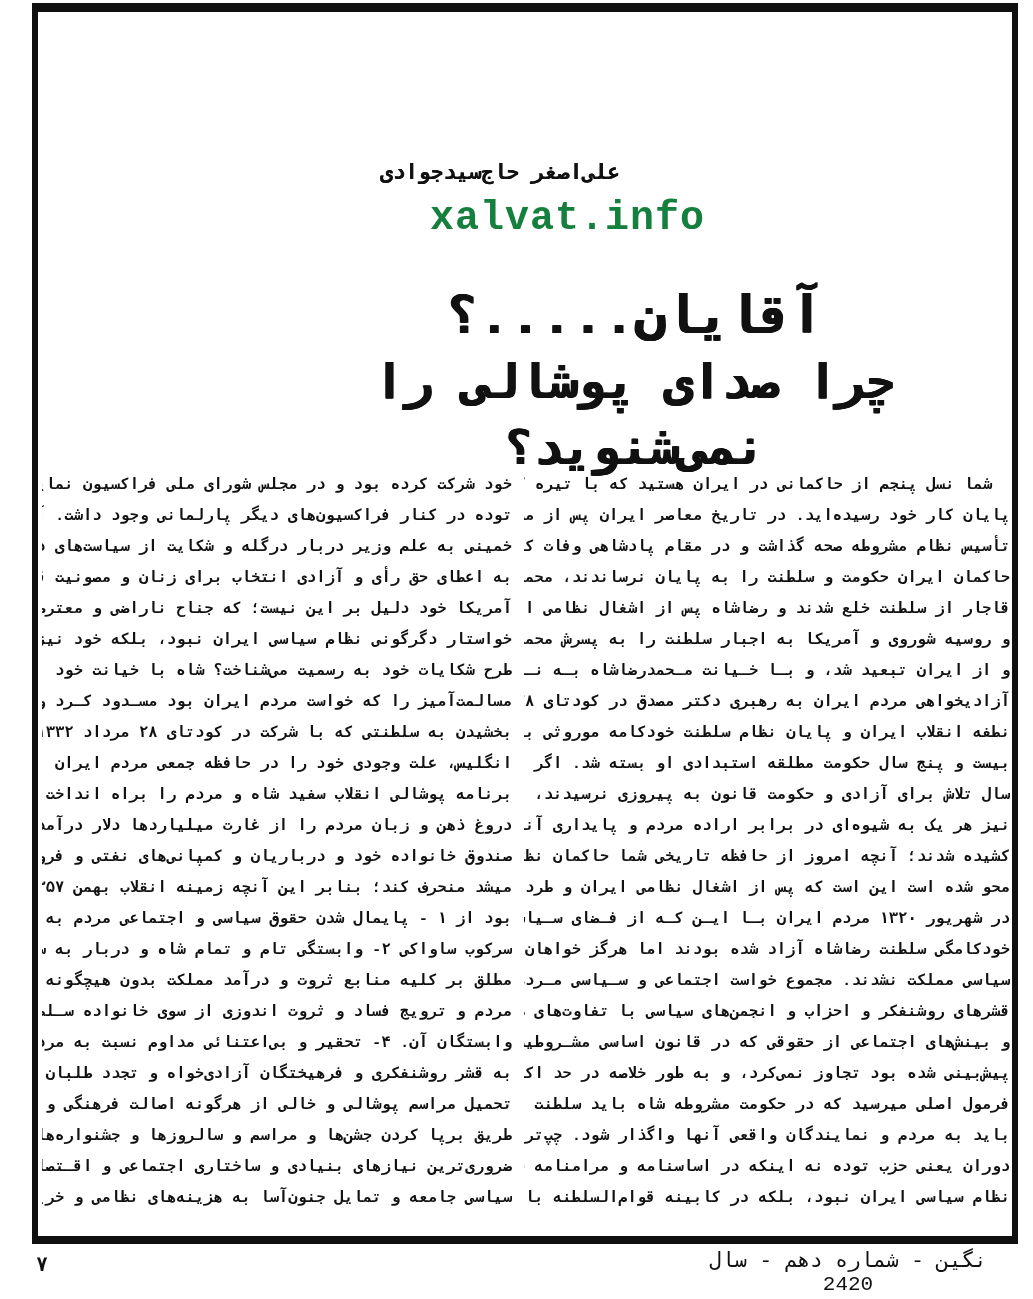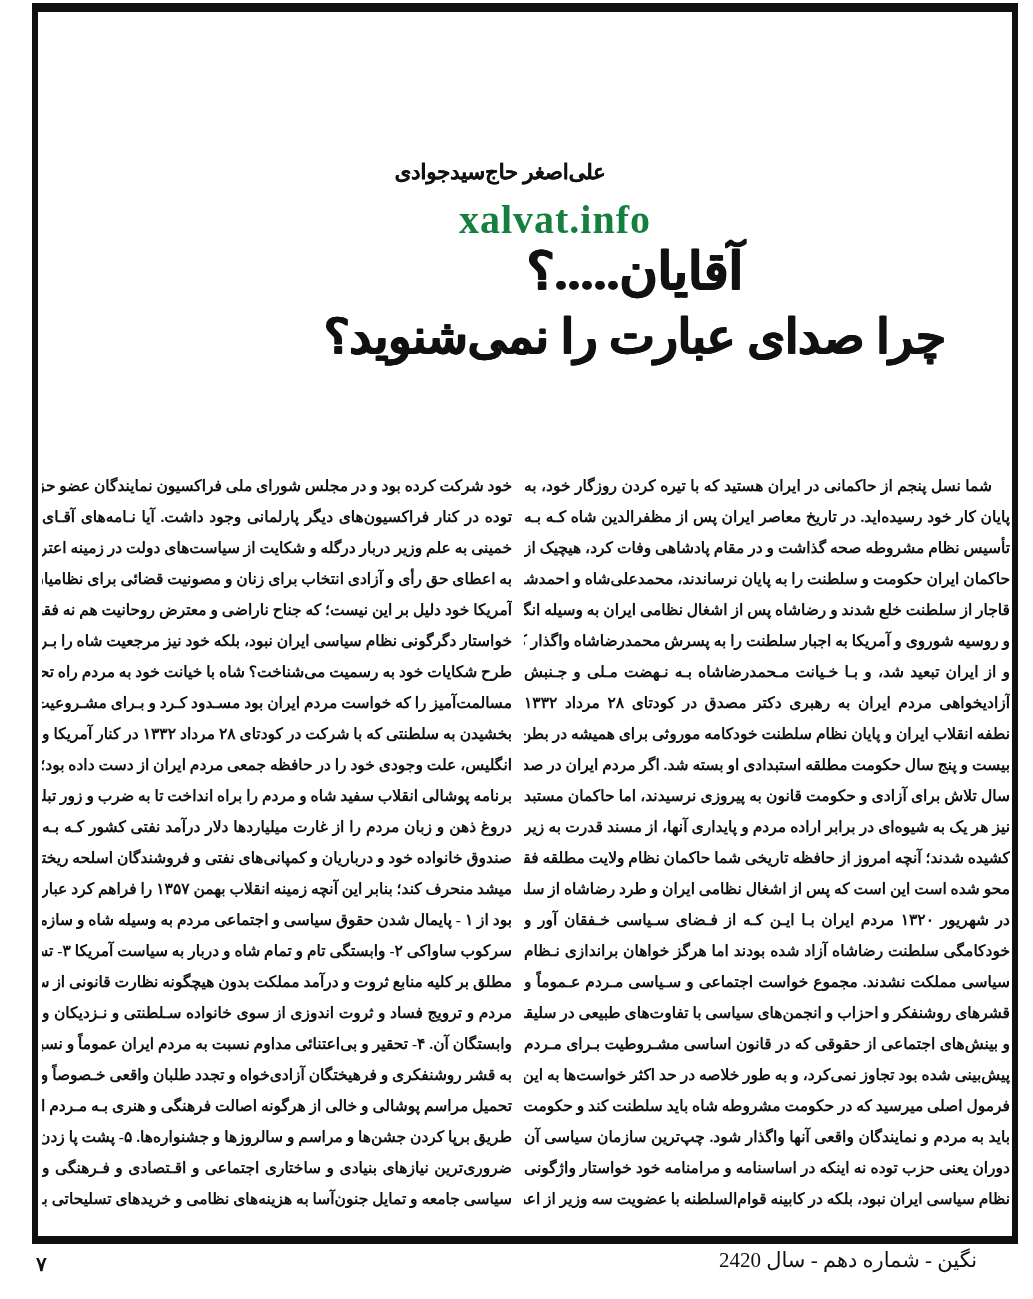--- a/index.html
+++ b/index.html
@@ -1,38 +1,39 @@
 <!DOCTYPE html>
 <html lang="fa"><head>
 <meta charset="utf-8">
 <style>
   html,body { margin:0; padding:0; background:#ffffff; }
   .page {
     position:relative; width:1033px; height:1299px; background:#ffffff;
-    font-family:Liberation Serif, serif; color:#111; overflow:hidden;
+    font-family:Liberation Mono, monospace; color:#111; overflow:hidden;
   }
   .frame {
     position:absolute; left:32px; top:3px; width:974px; height:1224px;
     border-style:solid; border-color:#101010;
     border-width:9px 6px 8px 6px;
   }
   .byline {
     position:absolute; left:300px; top:160px; width:400px;
     direction:rtl; text-align:center; font-size:21px; font-weight:bold;
     text-shadow:0.4px 0 currentColor;
   }
   .watermark {
     position:absolute; left:430px; top:196px; width:250px;
     text-align:center; font-size:40px; font-weight:bold;
     color:#15803d; letter-spacing:1px;
   }
   .title-block { position:absolute; left:240px; top:240px; width:790px; direction:rtl; text-align:center; }
   .title-line1 {
     font-size:52px; font-weight:bold; line-height:64px;
     text-shadow:0.8px 0 currentColor, -0.8px 0 currentColor;
+    margin-top:48px;
   }
   .title-line2 {
     font-size:48px; font-weight:bold; line-height:66px;
     text-shadow:0.8px 0 currentColor, -0.8px 0 currentColor;
   }
   .col {
     position:absolute; top:470px; direction:rtl; font-size:15.5px; font-weight:bold;
   }
   .col-right { left:524px; width:486px; }
   .col-left  { left:42px;  width:470px; }
@@ -56,21 +57,21 @@
 <div class="page">
 
   <div class="frame"></div>
 
   <div class="byline">علی‌اصغر حاج‌سیدجوادی</div>
 
   <div class="watermark">xalvat.info</div>
 
   <div class="title-block">
     <div class="title-line1">آقایان.....؟</div>
-    <div class="title-line2">چرا صدای عبارت را نمی‌شنوید؟</div>
+    <div class="title-line2">چرا صدای پوشالی را نمی‌شنوید؟</div>
   </div>
 
   <div class="col col-right">
       <div class="tline">شما نسل پنجم از حاکمانی در ایران هستید که با تیره کردن روزگار خود، به</div>
       <div class="tline">پایان کار خود رسیده‌اید. در تاریخ معاصر ایران پس از مظفرالدین شاه کـه بـه</div>
       <div class="tline">تأسیس نظام مشروطه صحه گذاشت و در مقام پادشاهی وفات کرد، هیچیک از</div>
       <div class="tline">حاکمان ایران حکومت و سلطنت را به پایان نرساندند، محمدعلی‌شاه و احمدشاه</div>
       <div class="tline">قاجار از سلطنت خلع شدند و رضاشاه پس از اشغال نظامی ایران به وسیله انگلیس</div>
       <div class="tline">و روسیه شوروی و آمریکا به اجبار سلطنت را به پسرش محمدرضاشاه واگذار کرد</div>
       <div class="tline">و از ایران تبعید شد، و بـا خـیانت مـحمدرضاشاه بـه نـهضت مـلی و جـنبش</div>

